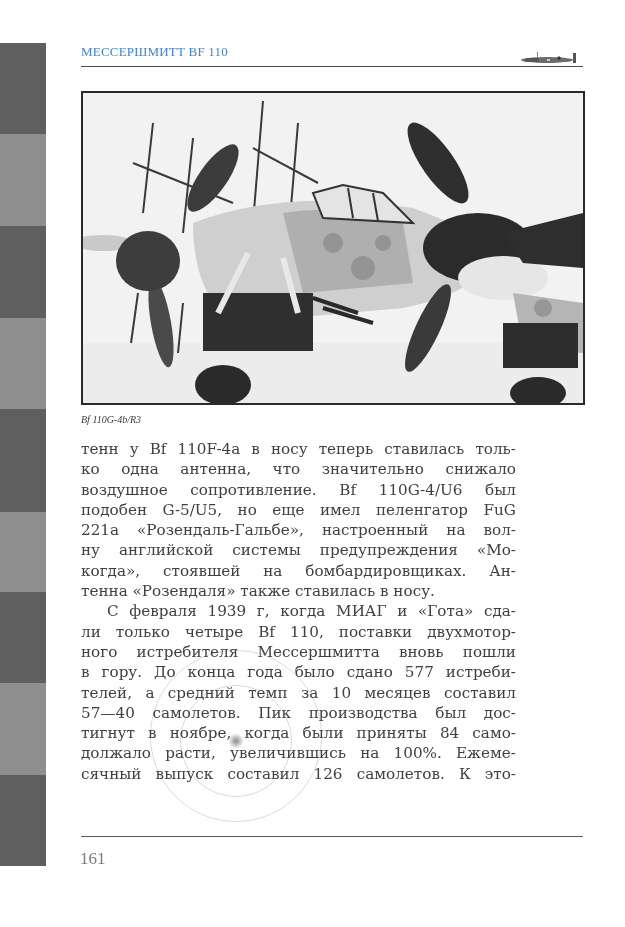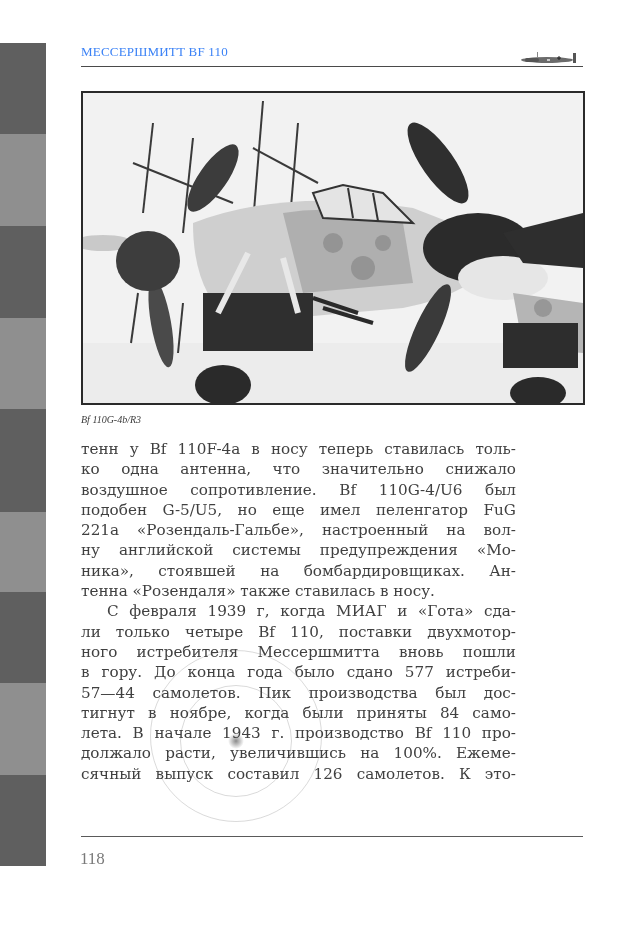--- a/index.html
+++ b/index.html
@@ -259,27 +259,27 @@
 <div class="ring" style="left:180px;top:685px;width:110px;height:110px;"></div>
 <div class="smudge"></div>
 
 <div class="body-text">
   <span class="line">тенн у Bf 110F-4a в носу теперь ставилась толь-</span>
   <span class="line">ко одна антенна, что значительно снижало</span>
   <span class="line">воздушное сопротивление. Bf 110G-4/U6 был</span>
   <span class="line">подобен G-5/U5, но еще имел пеленгатор FuG</span>
   <span class="line">221a «Розендаль-Гальбе», настроенный на вол-</span>
   <span class="line">ну английской системы предупреждения «Мо-</span>
-  <span class="line">ника», стоявшей на бомбардировщиках. Ан-</span>
+  <span class="line">когда», стоявшей на бомбардировщиках. Ан-</span>
   <span class="line last">тенна «Розендаля» также ставилась в носу.</span>
   <span class="line indent">С февраля 1939 г, когда МИАГ и «Гота» сда-</span>
   <span class="line">ли только четыре Bf 110, поставки двухмотор-</span>
   <span class="line">ного истребителя Мессершмитта вновь пошли</span>
   <span class="line">в гору. До конца года было сдано 577 истреби-</span>
-  <span class="line">57—44 самолетов. Пик производства был дос-</span>
+  <span class="line">телей, а средний темп за 10 месяцев составил</span>
+  <span class="line">57—40 самолетов. Пик производства был дос-</span>
   <span class="line">тигнут в ноябре, когда были приняты 84 само-</span>
-  <span class="line">лета. В начале 1943 г. производство Bf 110 про-</span>
   <span class="line">должало расти, увеличившись на 100%. Ежеме-</span>
   <span class="line">сячный выпуск составил 126 самолетов. К это-</span>
 </div>
 
 <div class="footer-rule"></div>
-<div class="page-number">118</div>
+<div class="page-number">161</div>
 
 </body></html>

